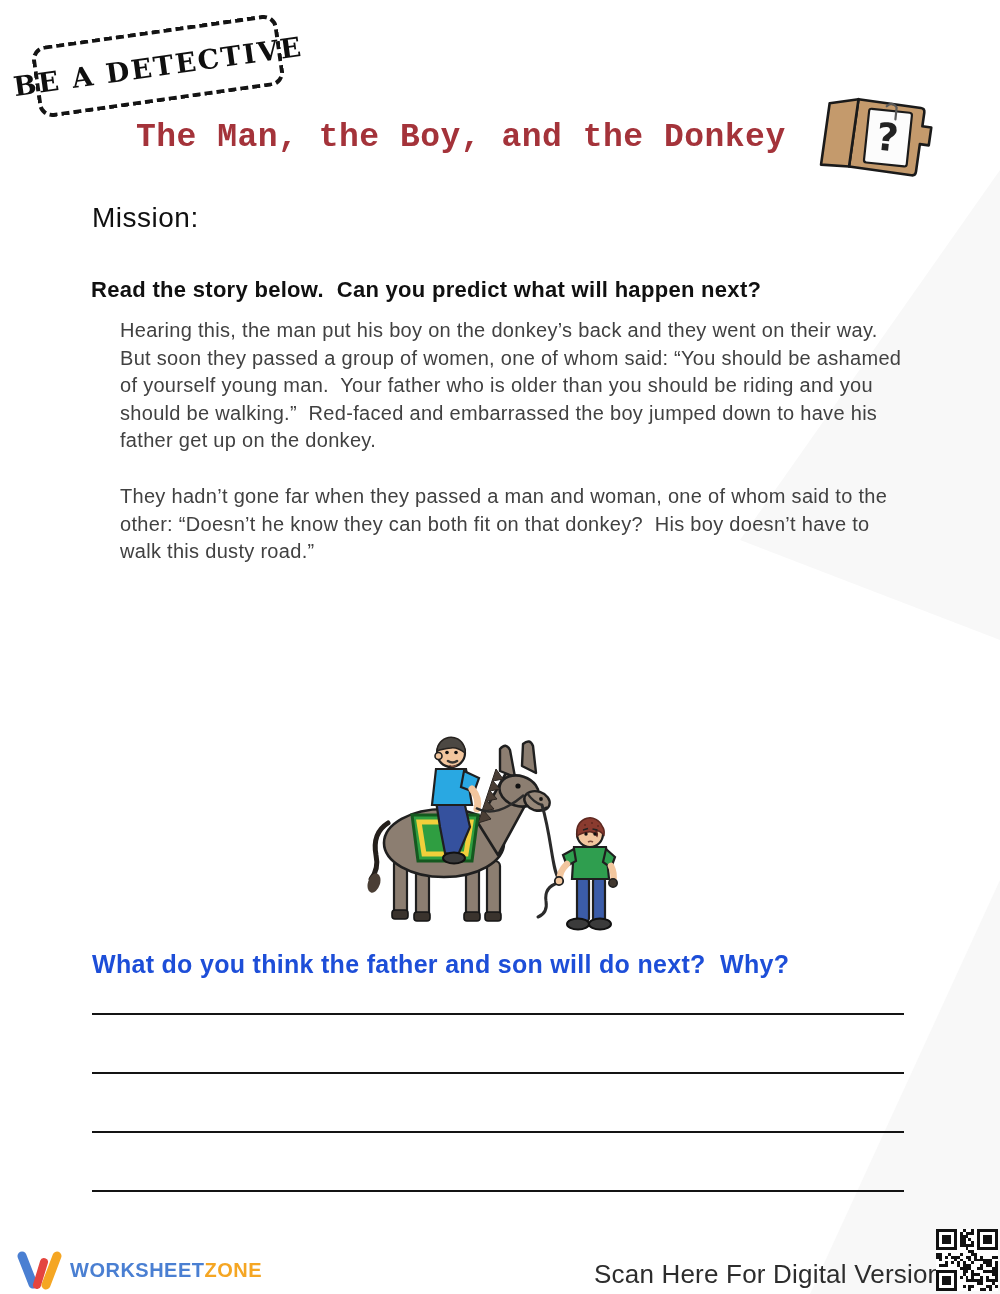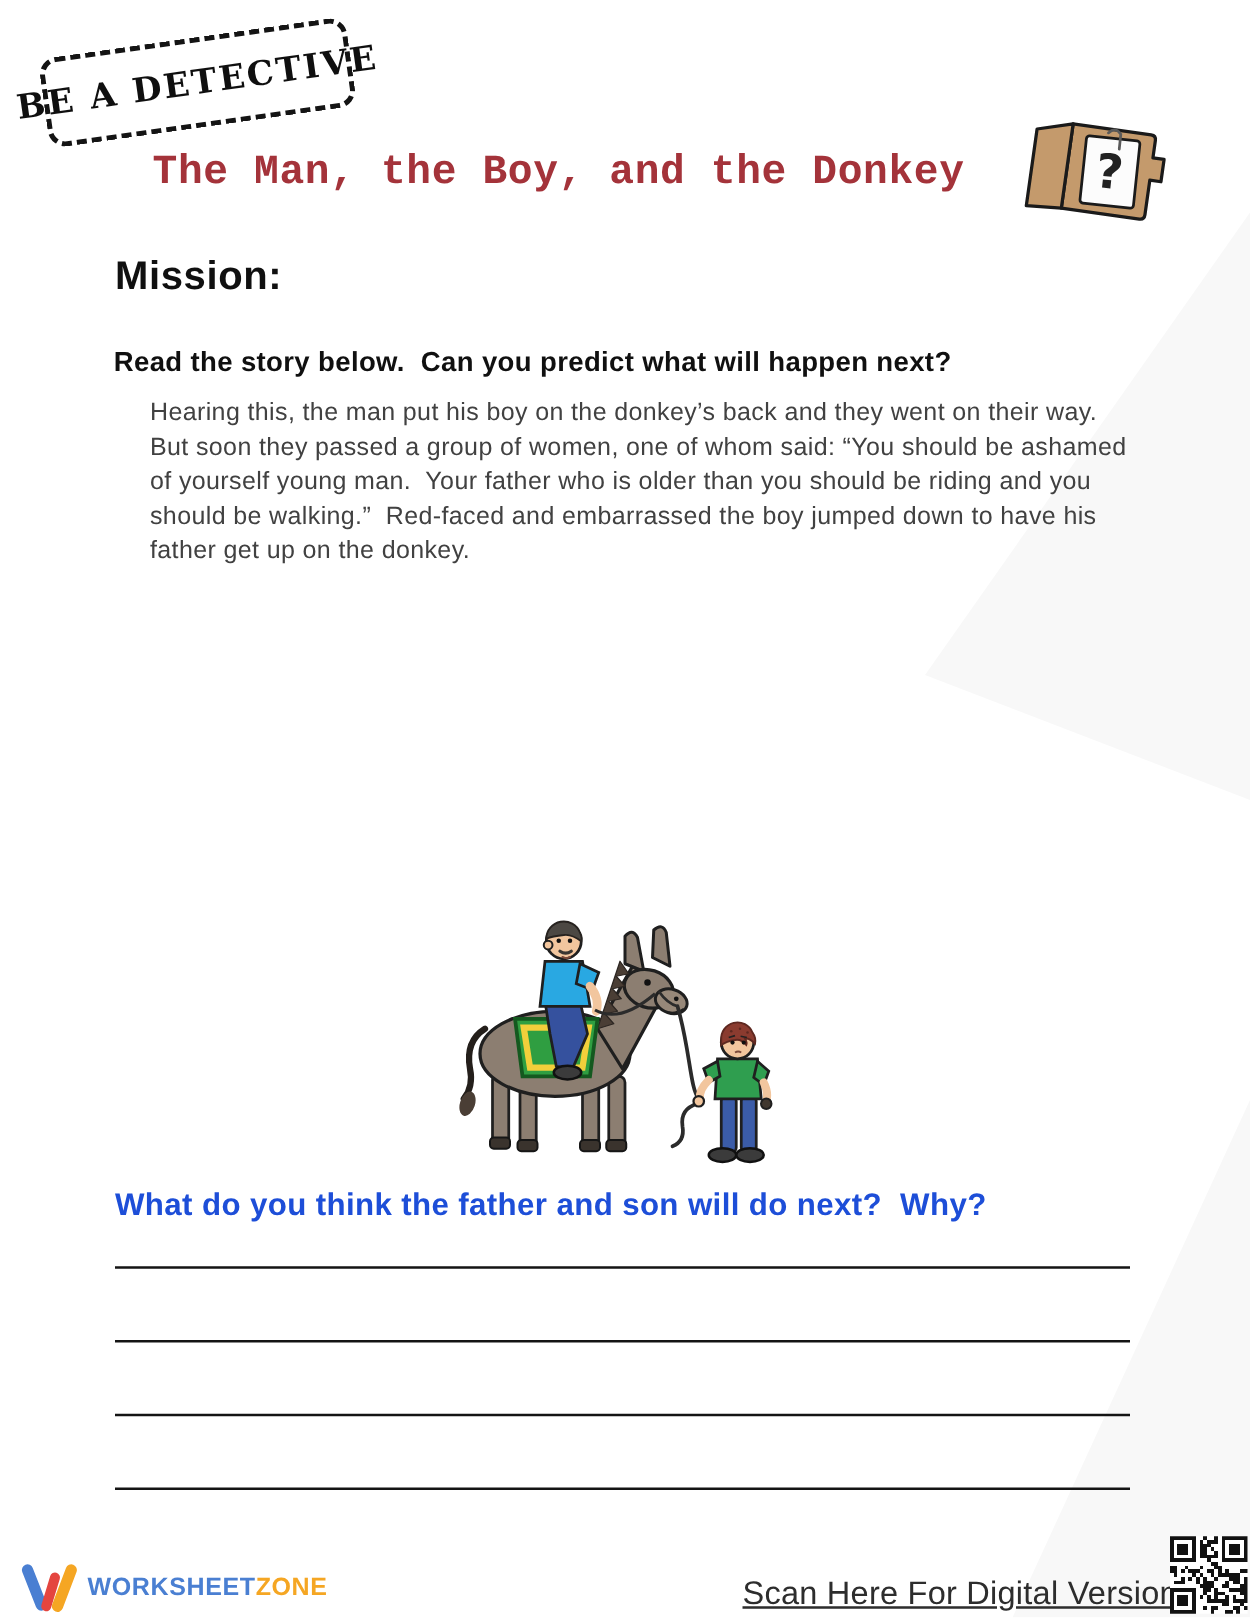--- a/index.html
+++ b/index.html
@@ -18,29 +18,29 @@
     display:flex; align-items:center; justify-content:center;
     transform:rotate(-8deg); z-index:2; background:transparent;
   }
   .stamp span {
     font-family:"DejaVu Serif", serif; font-weight:bold; font-size:27px;
     letter-spacing:2px; color:#0f0f0f; white-space:nowrap;
   }
 
   
   .title {
-    position:absolute; left:122px; top:119px; z-index:2;
+    position:absolute; left:136px; top:119px; z-index:2;
     font-family:"Liberation Mono", monospace; font-weight:bold;
     font-size:33px; letter-spacing:0.5px; color:#a4333a; white-space:nowrap;
   }
   .folder-icon { position:absolute; left:810px; top:94px; z-index:2; }
 
   
   .mission-heading {
-    position:absolute; left:92px; top:202px; font-size:32px; font-weight:bold;
+    position:absolute; left:92px; top:202px; font-size:28px; font-weight:normal;
     color:#101010; letter-spacing:0.5px; z-index:2;
   }
   .mission-sub {
     position:absolute; left:91px; top:245px; font-size:22px; font-weight:bold;
     color:#101010; letter-spacing:0.3px; white-space:pre-wrap; z-index:2;margin-top:32px;
   }
 
   
   .story {
     position:absolute; left:120px; top:317px; width:788px; z-index:2;
@@ -62,21 +62,21 @@
   
   .footer-logo {
     position:absolute; left:16px; top:1248px; display:flex; align-items:center;
     gap:8px; z-index:2;
   }
   .logo-words { font-weight:bold; font-size:20px; letter-spacing:0.5px; white-space:nowrap; }
   .logo-word-1 { color:#4a7fd2; }
   .logo-word-2 { color:#f5a623; }
   .scan-text {
     position:absolute; left:594px; top:1259px; font-size:26px; color:#2d2d2d;
-    letter-spacing:0.2px; z-index:2; white-space:nowrap;text-decoration:underline;
+    letter-spacing:0.2px; z-index:2; white-space:nowrap;
   }
   .qr { position:absolute; left:936px; top:1229px; z-index:2; }
 </style>
 </head>
 <body>
 
 <div class="page">
 
   <svg class="watermark" width="1000" height="1294" viewBox="0 0 1000 1294">
     <polygon points="1000,170 740,540 1000,640" fill="#f8f8f8"></polygon>
@@ -99,20 +99,21 @@
         <path d="M73,11 q5,-6 10,0 l0,12" fill="none" stroke="#5a5a5a" stroke-width="2.2" stroke-linecap="round"></path>
       </g>
     </g>
   </svg>
 
   <h2 class="mission-heading">Mission:</h2>
   <p class="mission-sub">Read the story below.  Can you predict what will happen next?</p>
 
   <div class="story">
     <p>Hearing this, the man put his boy on the donkey’s back and they went on their way.  But soon they passed a group of women, one of whom said: “You should be ashamed of yourself young man.  Your father who is older than you should be riding and you should be walking.”  Red-faced and embarrassed the boy jumped down to have his father get up on the donkey.</p>
+    <p>They hadn’t gone far when they passed a man and woman, one of whom said to the other: “Doesn’t he know they can both fit on that donkey?  His boy doesn’t have to walk this dusty road.”</p>
   </div>
 
   <svg class="illustration" width="272" height="206" viewBox="0 0 272 206" aria-label="A man in a blue shirt rides a donkey with a green and yellow saddle blanket while a boy in a green shirt leads it by a rope">
 
     <g stroke-linejoin="round">
       <path d="M22,92 q-16,10 -12,32 q3,14 -5,24" fill="none" stroke="#241f1b" stroke-width="5" stroke-linecap="round"></path>
       <ellipse cx="8" cy="152" rx="6" ry="10" fill="#4a3e35" transform="rotate(18 8 152)"></ellipse>
       <g fill="#8c7e71" stroke="#1f1f1f" stroke-width="2.2">
         <rect x="28" y="128" width="13" height="58" rx="5"></rect>
         <rect x="50" y="136" width="13" height="52" rx="5"></rect>

